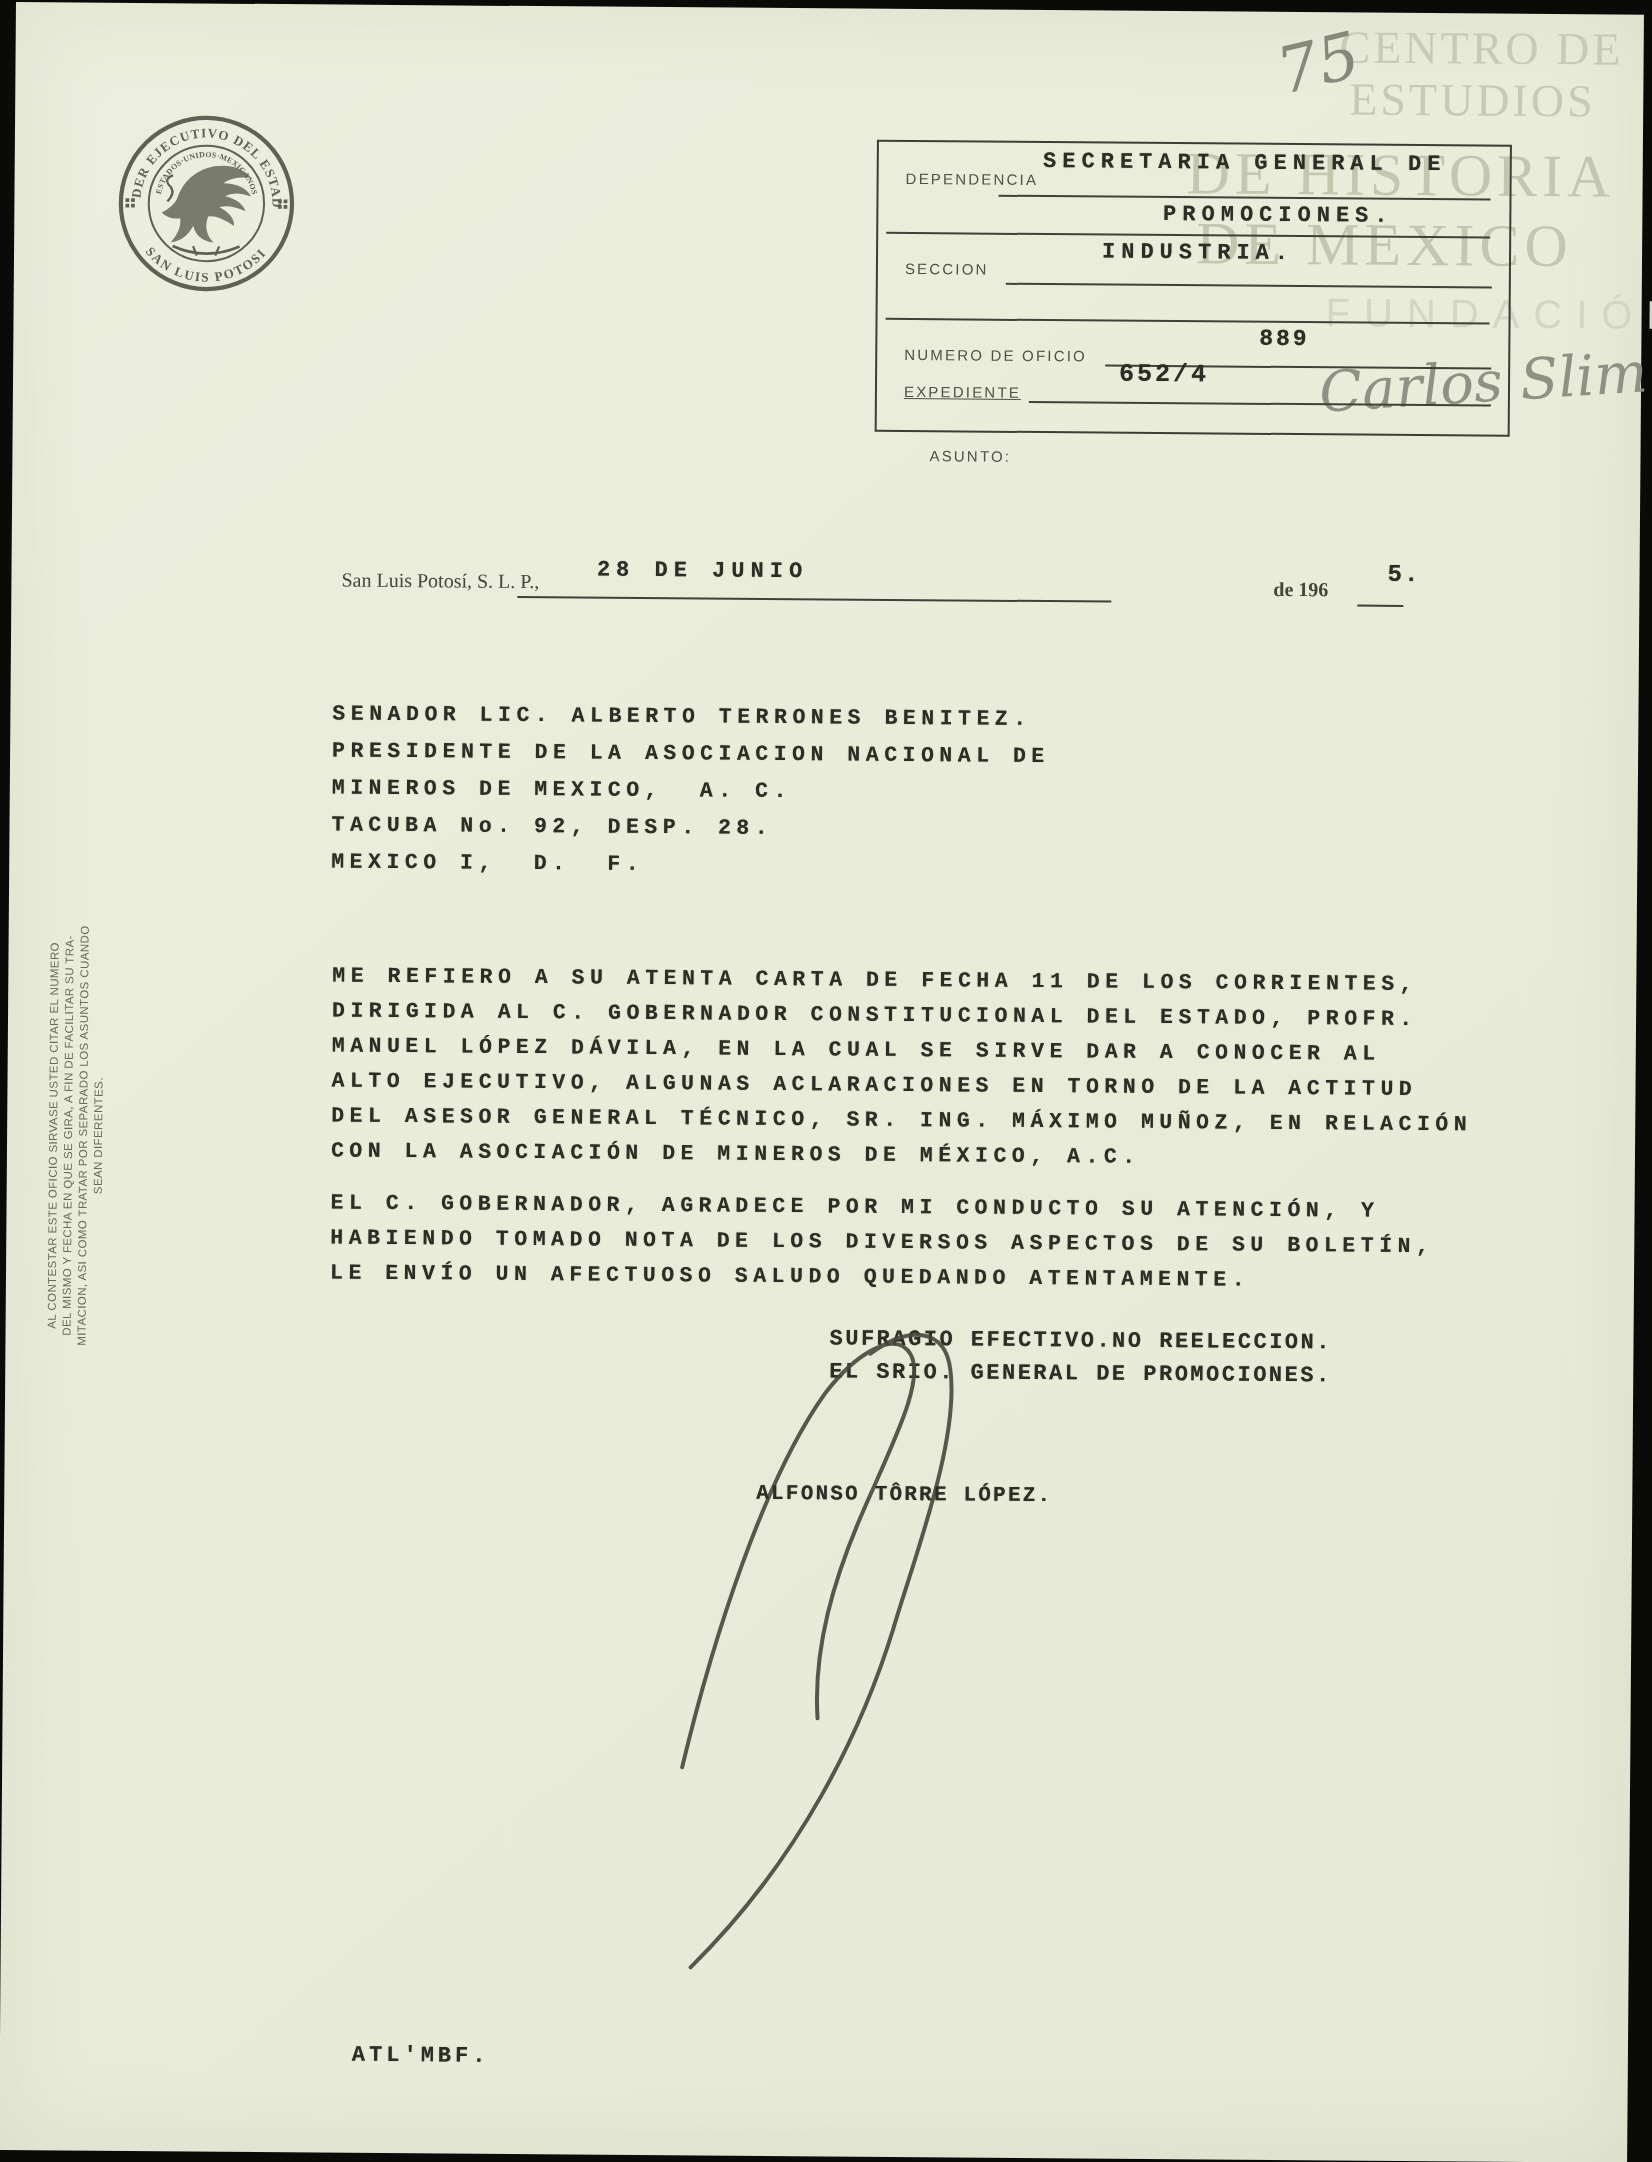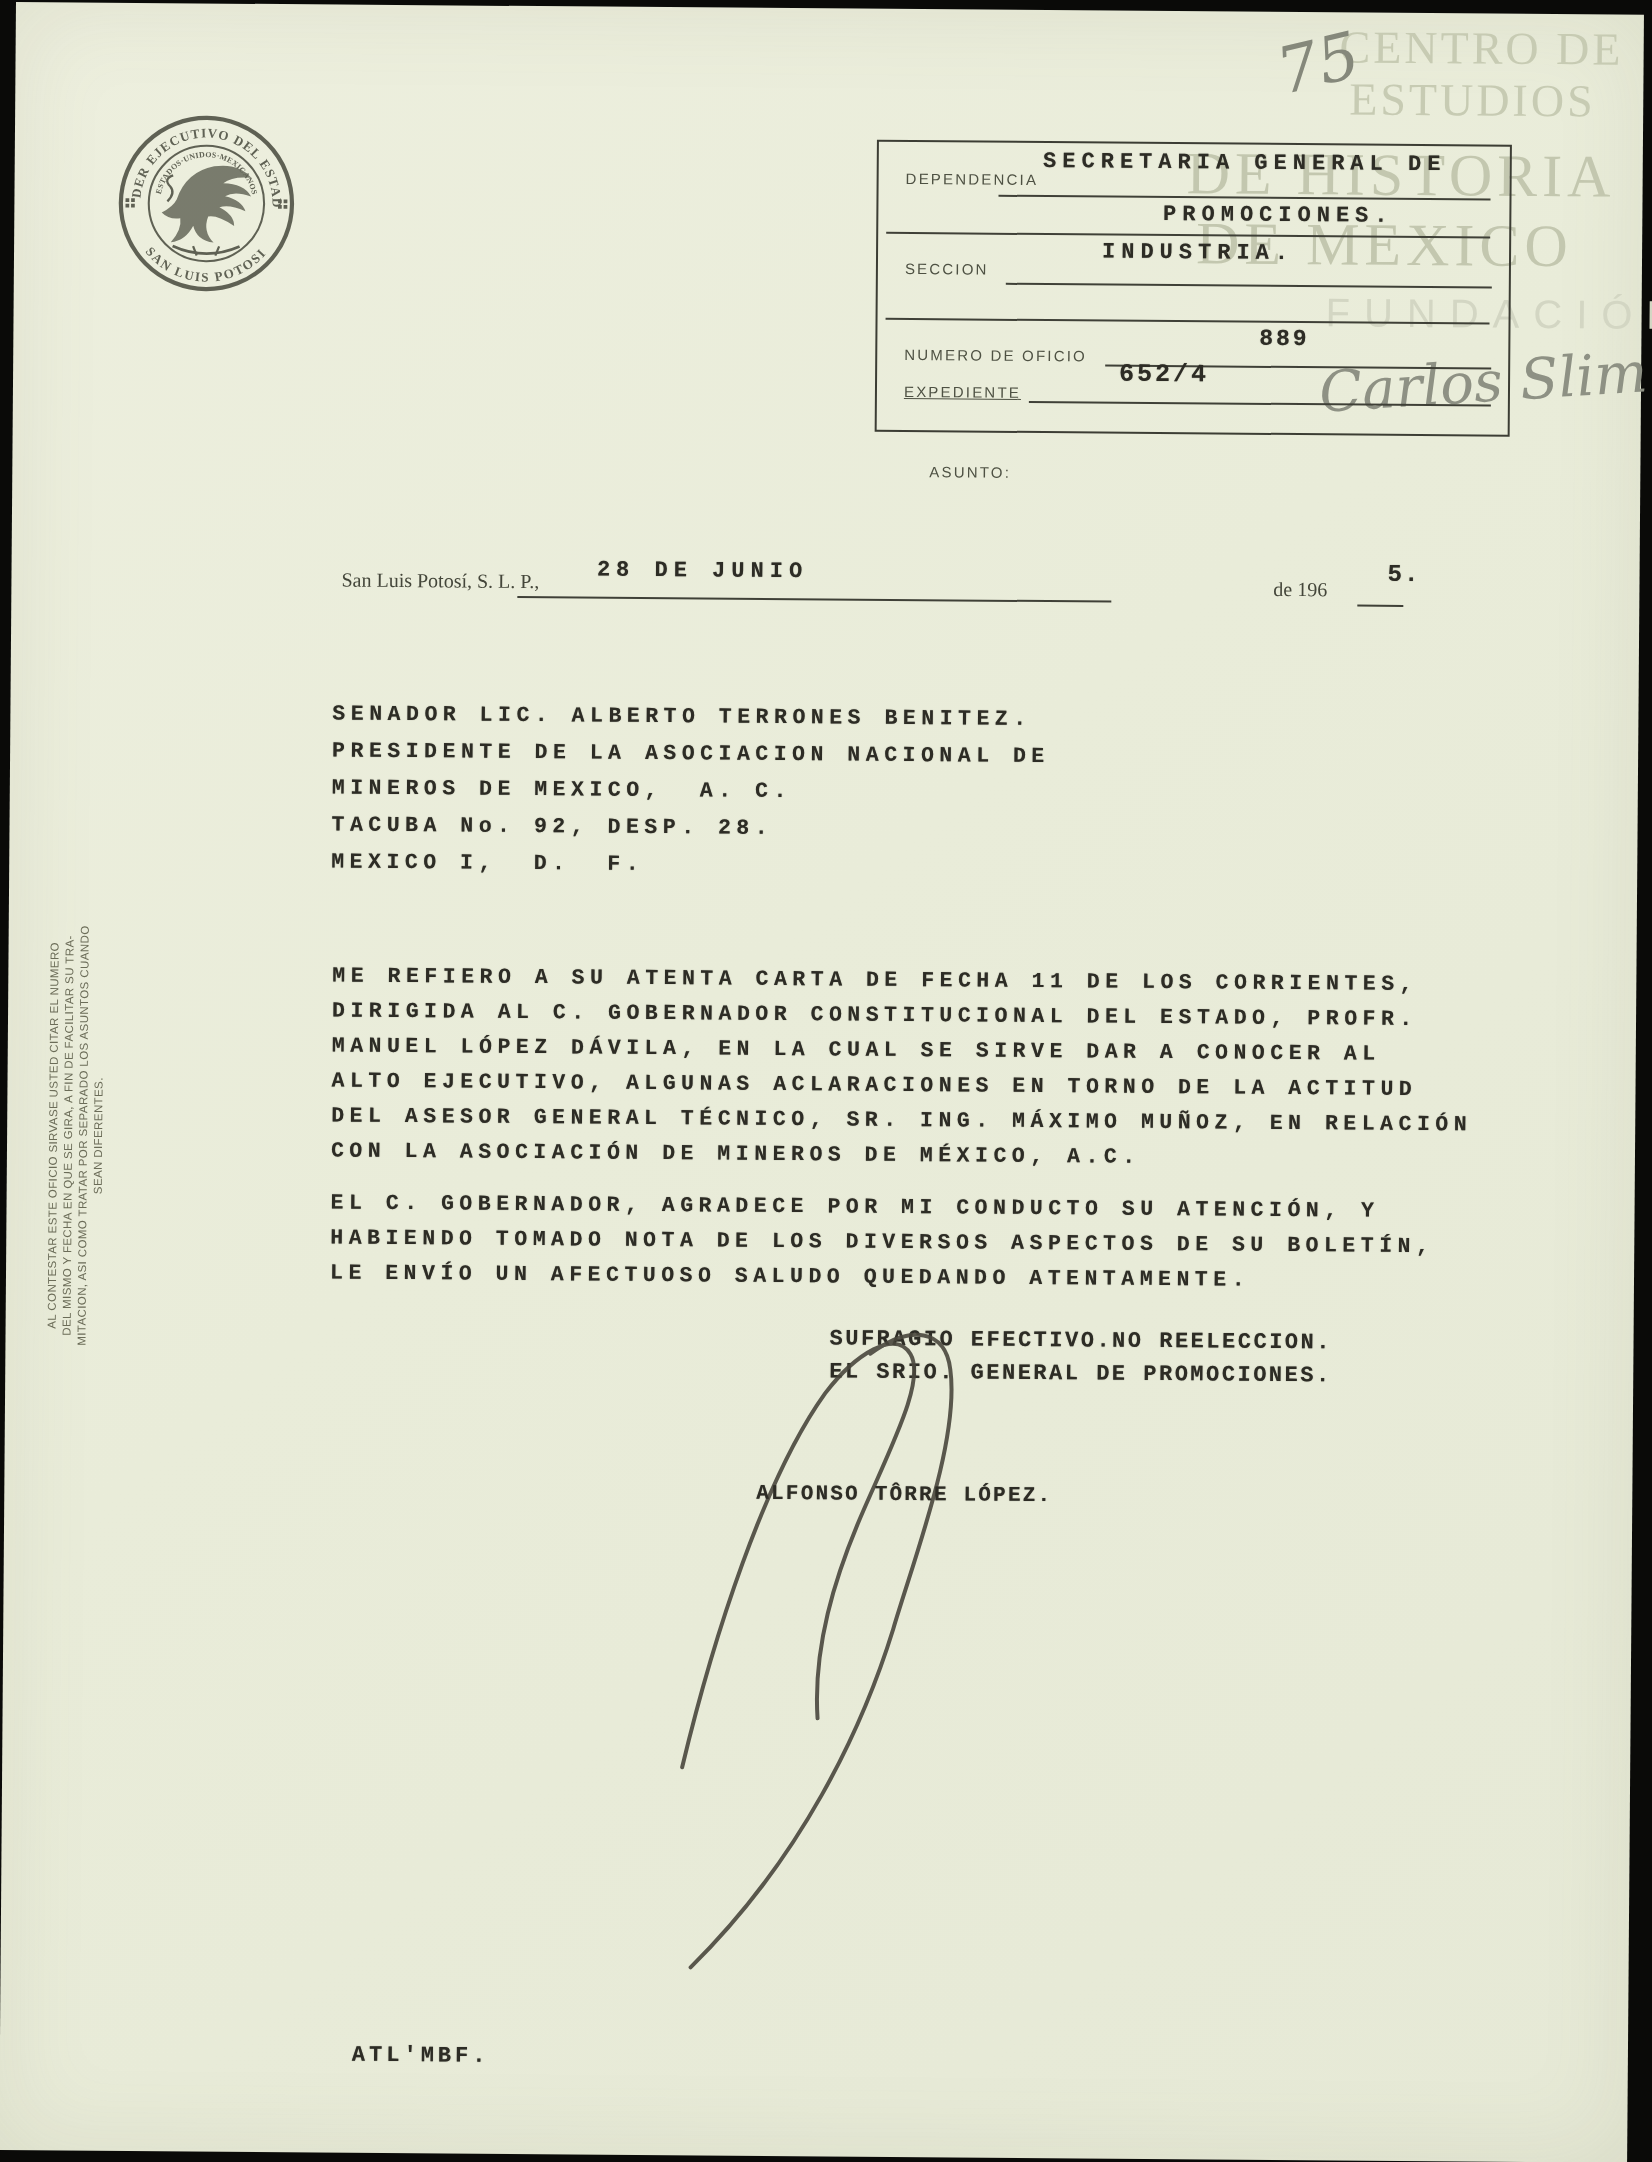--- a/index.html
+++ b/index.html
@@ -111,26 +111,26 @@
 
       <div class="abs printed" style="left:27px;top:204px;">NUMERO DE OFICIO</div>
       <div class="abs typed centered" style="left:307px;top:181px;width:200px;font-size:23px;letter-spacing:3px;">889</div>
       <div class="abs rule" style="left:228px;top:221px;width:386px;"></div>
 
       <div class="abs printed" style="left:27px;top:241px;text-decoration:underline;">EXPEDIENTE</div>
       <div class="abs typed centered" style="left:187px;top:216px;width:200px;font-size:25px;letter-spacing:3px;">652/4</div>
       <div class="abs rule" style="left:152px;top:258px;width:462px;"></div>
     </div>
 
-    <div class="abs printed" style="left:917px;top:454px;text-align:center;">ASUNTO:</div>
+    <div class="abs printed" style="left:917px;top:438px;text-align:center;">ASUNTO:</div>
 
     <div class="abs serifprint" style="left:330px;top:564px;">San Luis Potosí, S. L. P.,</div>
     <div class="abs rule" style="left:506px;top:590px;width:594px;"></div>
     <div class="abs typed centered" style="left:506px;top:551px;width:370px;font-size:22px;letter-spacing:6px;">28 DE JUNIO</div>
-    <div class="abs serifprint" style="left:1262px;top:566px;">de 196</div>
+    <div class="abs serifprint" style="left:1262px;top:566px;font-weight:bold;">de 196</div>
     <div class="abs rule" style="left:1346px;top:592px;width:46px;"></div>
     <div class="abs typed" style="left:1376px;top:548px;font-size:24px;letter-spacing:2px;">5.</div>
 
     <div class="abs" style="left:322px;top:691px;">
       <div class="typed addr-line">SENADOR LIC. ALBERTO TERRONES BENITEZ.</div>
       <div class="typed addr-line">PRESIDENTE DE LA ASOCIACION NACIONAL DE</div>
       <div class="typed addr-line">MINEROS DE MEXICO,  A. C.</div>
       <div class="typed addr-line">TACUBA No. 92, DESP. 28.</div>
       <div class="typed addr-line">MEXICO I,  D.  F.</div>
     </div>

